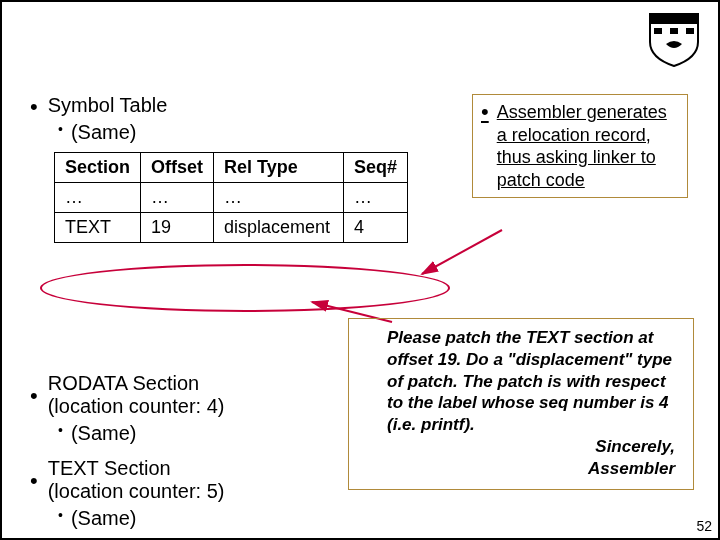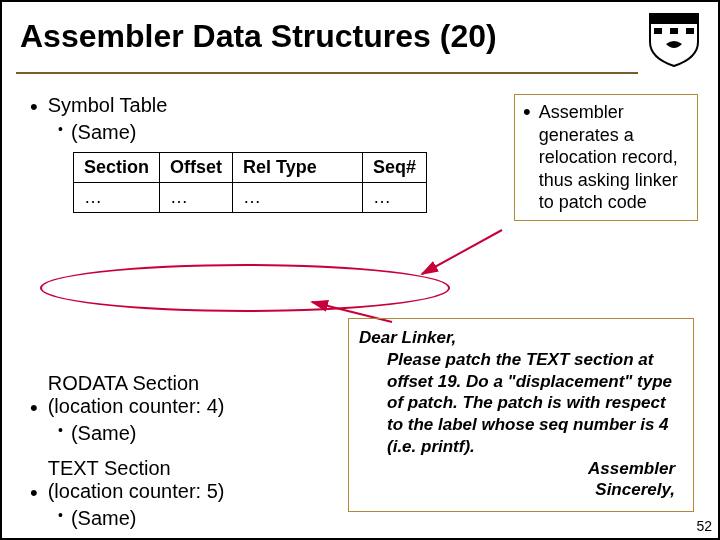--- a/index.html
+++ b/index.html
@@ -44,21 +44,21 @@
   .content {
     position: absolute;
     top: 88px;
     left: 28px;
     right: 20px;
   }
   .bullet {
     font-size: 20px;
     margin: 4px 0;
     display: flex;
-    align-items: flex-end;
+    align-items: center;
   }
   .bullet::before {
     content: "•";
     font-size: 22px;
     margin-right: 10px;
     line-height: 1;
     position: relative;
     top: 1px;
   }
   .sub-bullet {
@@ -66,46 +66,47 @@
     margin: 2px 0 8px 28px;
     display: flex;
     align-items: flex-start;
   }
   .sub-bullet::before {
     content: "•";
     font-size: 14px;
     margin-right: 8px;
   }
   .table-wrap {
-    margin: 6px 0 10px 43px;
+    margin: 6px 0 10px 24px;
     position: relative;
   }
   table.reloc {
     border-collapse: collapse;
     font-size: 18px;
   }
   table.reloc th, table.reloc td {
     border: 1.5px solid #000;
     padding: 4px 10px;
     text-align: left;
     font-weight: normal;
   }
   table.reloc th {
     font-weight: bold;
     background: #fff;
   }
   .callout {
     position: absolute;
     top: 92px;
-    right: 20px;
-    width: 184px;
+    right: 30px;
+    width: 216px;
     border: 1.5px solid #b08a3a;
     padding: 6px 8px;
     font-size: 18px;
     line-height: 1.25;
+    text-decoration: underline;
   }
   .callout .cb {
     display: flex;
   }
   .callout .cb::before {
     content: "•";
     font-size: 22px;
     margin-right: 8px;
     line-height: 1;
   }
@@ -144,23 +145,20 @@
   .arrow-svg {
     position: absolute;
     pointer-events: none;
   }
 </style>
 </head>
 <body>
 
 <div class="slide">
 
-  <div class="title-bar">
-    <span class="title">Assembler Data Structures (20)</span>
-  </div>
 
   <div class="shield">
     <svg width="56" height="58" viewBox="0 0 56 58">
       <path d="M4 4 H52 V32 Q52 48 28 56 Q4 48 4 32 Z" fill="#fff" stroke="#000" stroke-width="2"></path>
       <rect x="4" y="4" width="48" height="10" fill="#000"></rect>
       <rect x="8" y="18" width="8" height="6" fill="#000"></rect>
       <rect x="24" y="18" width="8" height="6" fill="#000"></rect>
       <rect x="40" y="18" width="8" height="6" fill="#000"></rect>
       <path d="M20 34 Q28 28 36 34 Q28 42 20 34 Z" fill="#000"></path>
     </svg>
@@ -182,20 +180,26 @@
           <th>Offset</th>
           <th style="min-width:130px">Rel Type</th>
           <th>Seq#</th>
         </tr>
         <tr>
           <td>…</td>
           <td>…</td>
           <td>…</td>
           <td>…</td>
         </tr>
+        <tr>
+          <td>TEXT</td>
+          <td>19</td>
+          <td>displacement</td>
+          <td>4</td>
+        </tr>
       </tbody>
         </table>
     </div>
   </div>
 
   <div class="callout">
     <div class="cb">
       <span>Assembler generates a relocation record, thus asking linker to patch code</span>
     </div>
   </div>
@@ -231,21 +235,20 @@
     <div class="bullet" style="margin-top:12px">
       <span style="white-space:pre-line">TEXT Section
 (location counter: 5)</span>
     </div>
     <div class="sub-bullet">
       <span>(Same)</span>
     </div>
   </div>
 
   <div class="letter">
-    <div>Dear Linker,</div>
     <div class="indent">Please patch the TEXT section at offset 19. Do a "displacement" type of patch. The patch is with respect to the label whose seq number is 4 (i.e. printf).</div>
+    <div class="right">Sincerely,</div>
     <div class="right">Assembler</div>
-    <div class="right">Sincerely,</div>
   </div>
 
   <div class="page-num">52</div>
 
 </div>
 
 </body></html>

